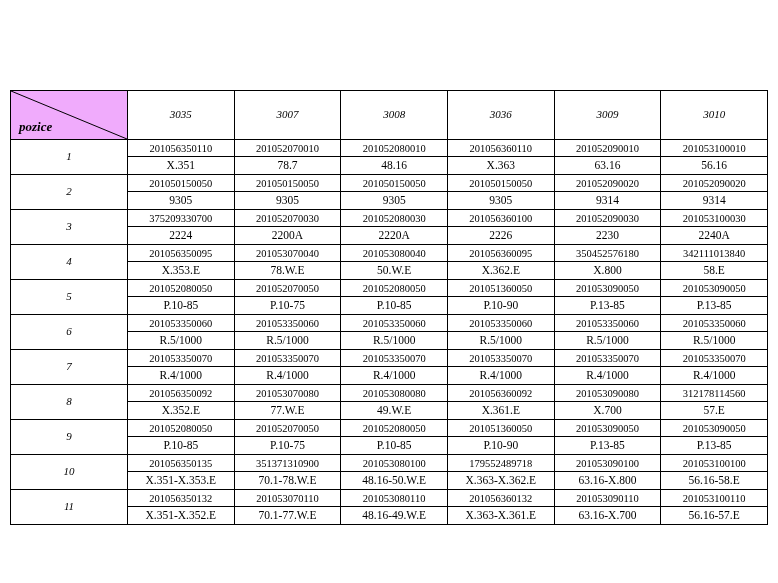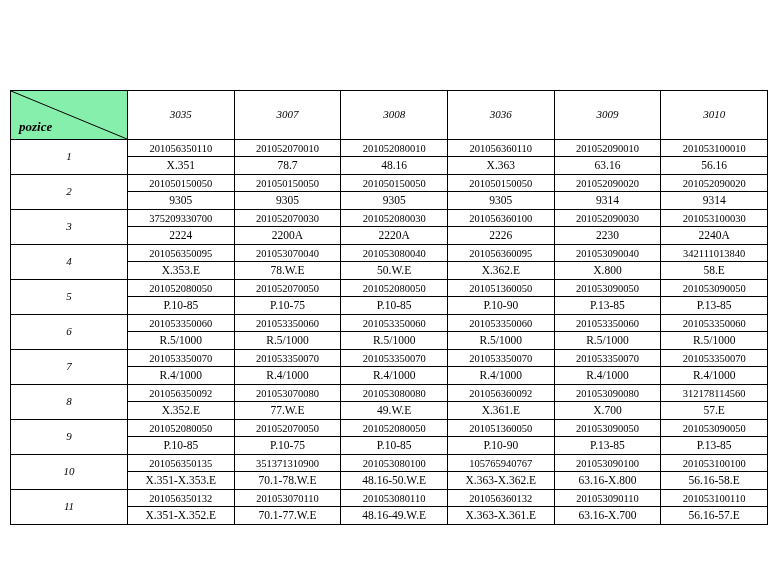--- a/index.html
+++ b/index.html
@@ -35,21 +35,21 @@
     vertical-align: middle;
     font-size: 11px;
     line-height: 1.25;
     font-family: "Liberation Serif", serif;
   }
   
   th.corner {
     width: 116px;
     height: 48px;
     position: relative;
-    background: #86efac;
+    background: #f0abfc;
   }
   th.corner .diag {
     position: absolute;
     left: 0; top: 0;
     width: 100%; height: 100%;
     pointer-events: none;
   }
   th.corner .poz {
     position: absolute;
     left: 8px;
@@ -228,21 +228,21 @@
             <span class="l1">201053080040</span>
             <span class="sep"></span>
             <span class="l2">50.W.E</span>
           </td>
           <td class="datacell">
             <span class="l1">201056360095</span>
             <span class="sep"></span>
             <span class="l2">X.362.E</span>
           </td>
           <td class="datacell">
-            <span class="l1">201053090040</span>
+            <span class="l1">350452576180</span>
             <span class="sep"></span>
             <span class="l2">X.800</span>
           </td>
           <td class="datacell">
             <span class="l1">342111013840</span>
             <span class="sep"></span>
             <span class="l2">58.E</span>
           </td>
         </tr>
         <tr>
@@ -421,21 +421,21 @@
             <span class="l1">351371310900</span>
             <span class="sep"></span>
             <span class="l2">70.1-78.W.E</span>
           </td>
           <td class="datacell">
             <span class="l1">201053080100</span>
             <span class="sep"></span>
             <span class="l2">48.16-50.W.E</span>
           </td>
           <td class="datacell">
-            <span class="l1">105765940767</span>
+            <span class="l1">179552489718</span>
             <span class="sep"></span>
             <span class="l2">X.363-X.362.E</span>
           </td>
           <td class="datacell">
             <span class="l1">201053090100</span>
             <span class="sep"></span>
             <span class="l2">63.16-X.800</span>
           </td>
           <td class="datacell">
             <span class="l1">201053100100</span>

